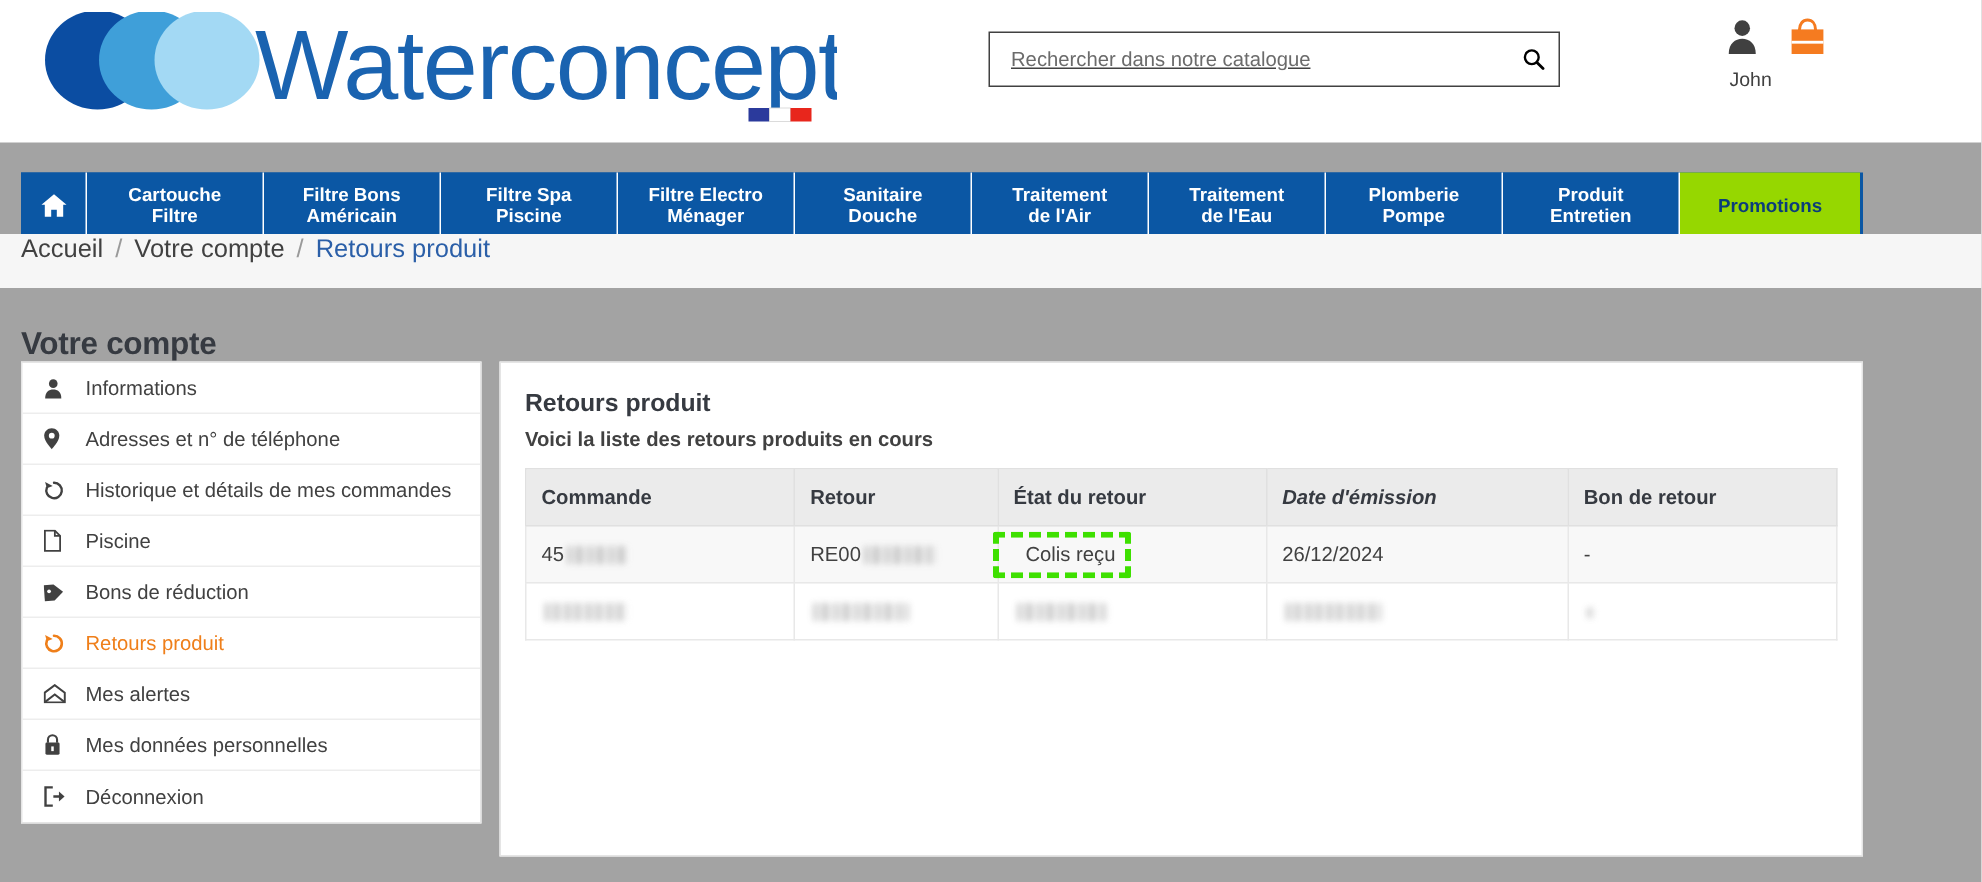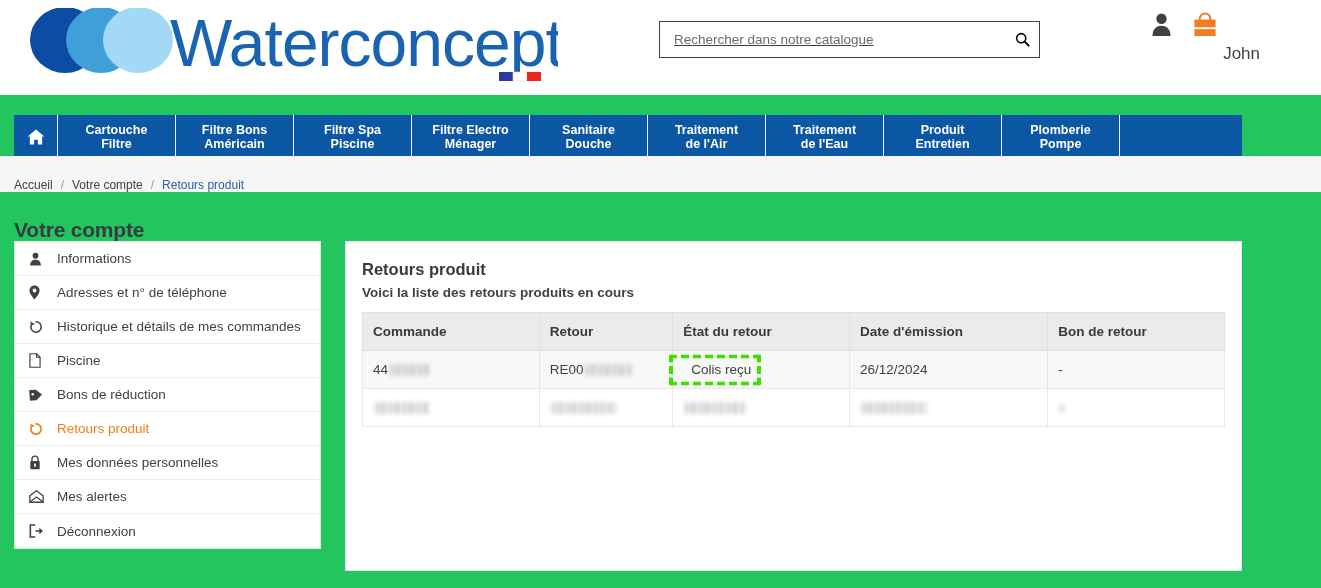--- a/index.html
+++ b/index.html
@@ -5,21 +5,21 @@
 <style>
   * { box-sizing: border-box; }
   html, body {
     margin: 0; padding: 0;
     width: 1321px; height: 588px;
     background: #ffffff;
     font-family: "Liberation Sans", sans-serif;
     color: #414141;
     overflow: hidden;
   }
-  .page { position: relative; width: 1321px; height: 588px; background:#22c55e; }
+  .page { position: relative; width: 1321px; height: 588px; background:#a3a3a3; }
 
   
   .header {
     position: relative;
     height: 95px;
     background: #ffffff;
   }
   .logo-wrap {
     position: absolute; left: 18px; top: 8px;
     width: 540px; height: 78px;
@@ -46,22 +46,22 @@
     background: transparent; border: none; cursor: pointer;
     padding: 0;
   }
 
   .user-area {
     position: absolute; left: 1150px; top: 12px;
     width: 110px; text-align: left;
   }
   .user-icons { display:flex; align-items:flex-start; gap: 19px; }
   .user-name {
-    font-size: 17px; color: #414141;
-    margin-top: 3px; margin-left: 3px; text-align: right;
+    font-size: 13px; color: #414141;
+    margin-top: 3px; margin-left: 3px;
   }
 
   
   .topnav {
     position: absolute; left: 14px; top: 115px;
     width: 1228px; height: 43px;
     display: flex;
     background: #0b57a4;
   }
   .nav-item {
@@ -83,40 +83,40 @@
     background: #96d700;
     color: #0b3d7a;
     border-right: none;
   }
 
   
   .breadcrumb {
     position: absolute; left: 0; top: 156px;
     width: 1321px; height: 36px;
     background: #f6f6f6;
-    display: flex; align-items: flex-end;
+    display: flex; align-items: flex-start;
     padding-left: 14px;
-    font-size: 12px;
+    font-size: 17px;
   }
   .breadcrumb a { color: #414141; text-decoration: none; }
   .breadcrumb a.current { color: #2b5fa8; }
   .breadcrumb .sep { color: #9a9a9a; margin: 0 8px; }
 
   
   .page-title {
     position: absolute; left: 14px; top: 204px;
     font-size: 21px; font-weight: bold; color: #363a41;
     letter-spacing: -0.2px;
   }
 
   
   .columns {
     position: absolute; left: 14px; top: 241px;
     width: 1228px; height: 330px;
-    display: flex; gap: 12px;
+    display: flex; gap: 0;
   }
   .sidebar {
     width: 307px;
     background: #fff;
     border: 1px solid #e5e5e5;
     align-self: flex-start;
   }
   .side-item {
     display: flex; align-items: center;
     height: 34px;
@@ -173,21 +173,21 @@
     color: #414141;
     height: 38px;
     vertical-align: middle;
   }
   tr.row-odd td { background: #f8f8f8; }
   tr.row-even td { background: #ffffff; }
 
   .col-1 { width: 20.5%; }
   .col-2 { width: 15.5%; }
   .col-3 { width: 20.5%; }
-  .col-4 { width: 23%; }
+  .col-4 { width: 23%; font-style: italic; }
   .col-5 { width: 20.5%; }
 
   
   .blur {
     display: inline-block;
     height: 12px;
     vertical-align: middle;
     border-radius: 1px;
     background:
       repeating-linear-gradient(90deg,
@@ -301,26 +301,29 @@
     </div>
     <div class="nav-item" style="width:118px">
       <span>Traitement</span>
       <span>de l'Air</span>
     </div>
     <div class="nav-item" style="width:118px">
       <span>Traitement</span>
       <span>de l'Eau</span>
     </div>
     <div class="nav-item" style="width:118px">
+      <span>Plomberie</span>
+      <span>Pompe</span>
+    </div>
+    <div class="nav-item" style="width:118px">
       <span>Produit</span>
       <span>Entretien</span>
     </div>
-    <div class="nav-item" style="width:118px">
-      <span>Plomberie</span>
-      <span>Pompe</span>
+    <div class="nav-item promo" style="width:120px">
+      <span>Promotions</span>
     </div>
   </div>
 
   <div class="breadcrumb">
     <a href="#">Accueil</a>
     <span class="sep">/</span>
     <a href="#">Votre compte</a>
     <span class="sep">/</span>
     <a href="#" class="current">Retours produit</a>
   </div>
@@ -386,37 +389,37 @@
           <svg width="14" height="14" viewBox="0 0 16 16">
               <path d="M8 2.1 A5.9 5.9 0 1 1 2.6 5.7" fill="none" stroke="currentColor" stroke-width="2" stroke-linecap="round"></path>
               <path d="M1.2 1.6 L2.6 6.2 L7 4.6 Z" fill="currentColor"></path>
             </svg>
         </span>
         <span>Retours produit</span>
       </div>
 
       <div class="side-item">
         <span class="ico">
+          <svg width="15" height="13" viewBox="0 0 16 14">
+              <path d="M0.8 6.2 L8 0.8 L15.2 6.2 L15.2 13.2 L0.8 13.2 Z" fill="none" stroke="currentColor" stroke-width="1.4"></path>
+              <path d="M0.9 13 L8 7.6 L15.1 13" fill="none" stroke="currentColor" stroke-width="1.4"></path>
+            </svg>
+        </span>
+        <span>Mes alertes</span>
+      </div>
+
+      <div class="side-item">
+        <span class="ico">
           <svg width="12" height="15" viewBox="0 0 13 16">
               <path d="M3.2 6.6 L3.2 4.4 A3.3 3.3 0 0 1 9.8 4.4 L9.8 6.6" fill="none" stroke="currentColor" stroke-width="1.5"></path>
               <rect x="1.4" y="6.4" width="10.2" height="8.8" rx="1" fill="currentColor"></rect>
               <rect x="5.6" y="9.2" width="1.8" height="3.4" fill="#ffffff"></rect>
             </svg>
         </span>
         <span>Mes données personnelles</span>
-      </div>
-
-      <div class="side-item">
-        <span class="ico">
-          <svg width="15" height="13" viewBox="0 0 16 14">
-              <path d="M0.8 6.2 L8 0.8 L15.2 6.2 L15.2 13.2 L0.8 13.2 Z" fill="none" stroke="currentColor" stroke-width="1.4"></path>
-              <path d="M0.9 13 L8 7.6 L15.1 13" fill="none" stroke="currentColor" stroke-width="1.4"></path>
-            </svg>
-        </span>
-        <span>Mes alertes</span>
       </div>
 
       <div class="side-item">
         <span class="ico">
           <svg width="15" height="14" viewBox="0 0 16 15">
               <path d="M6.6 1 L1.4 1 L1.4 14 L6.6 14" fill="none" stroke="currentColor" stroke-width="1.7"></path>
               <line x1="7" y1="7.5" x2="13.4" y2="7.5" stroke="currentColor" stroke-width="1.7"></line>
               <path d="M11 4 L15 7.5 L11 11 Z" fill="currentColor"></path>
             </svg>
         </span>
@@ -434,21 +437,21 @@
             <th class="col-1">Commande</th>
             <th class="col-2">Retour</th>
             <th class="col-3">État du retour</th>
             <th class="col-4">Date d'émission</th>
             <th class="col-5">Bon de retour</th>
           </tr>
         </thead>
         <tbody>
 
           <tr class="row-odd">
-            <td><span>44</span><span class="blur w40"></span></td>
+            <td><span>45</span><span class="blur w40"></span></td>
             <td><span>RE00</span><span class="blur w48"></span></td>
             <td class="status-cell">
               <span class="annot-box"></span>
               <span class="status-label">Colis reçu</span>
             </td>
             <td>26/12/2024</td>
             <td>-</td>
           </tr>
 
           <tr class="row-even">

